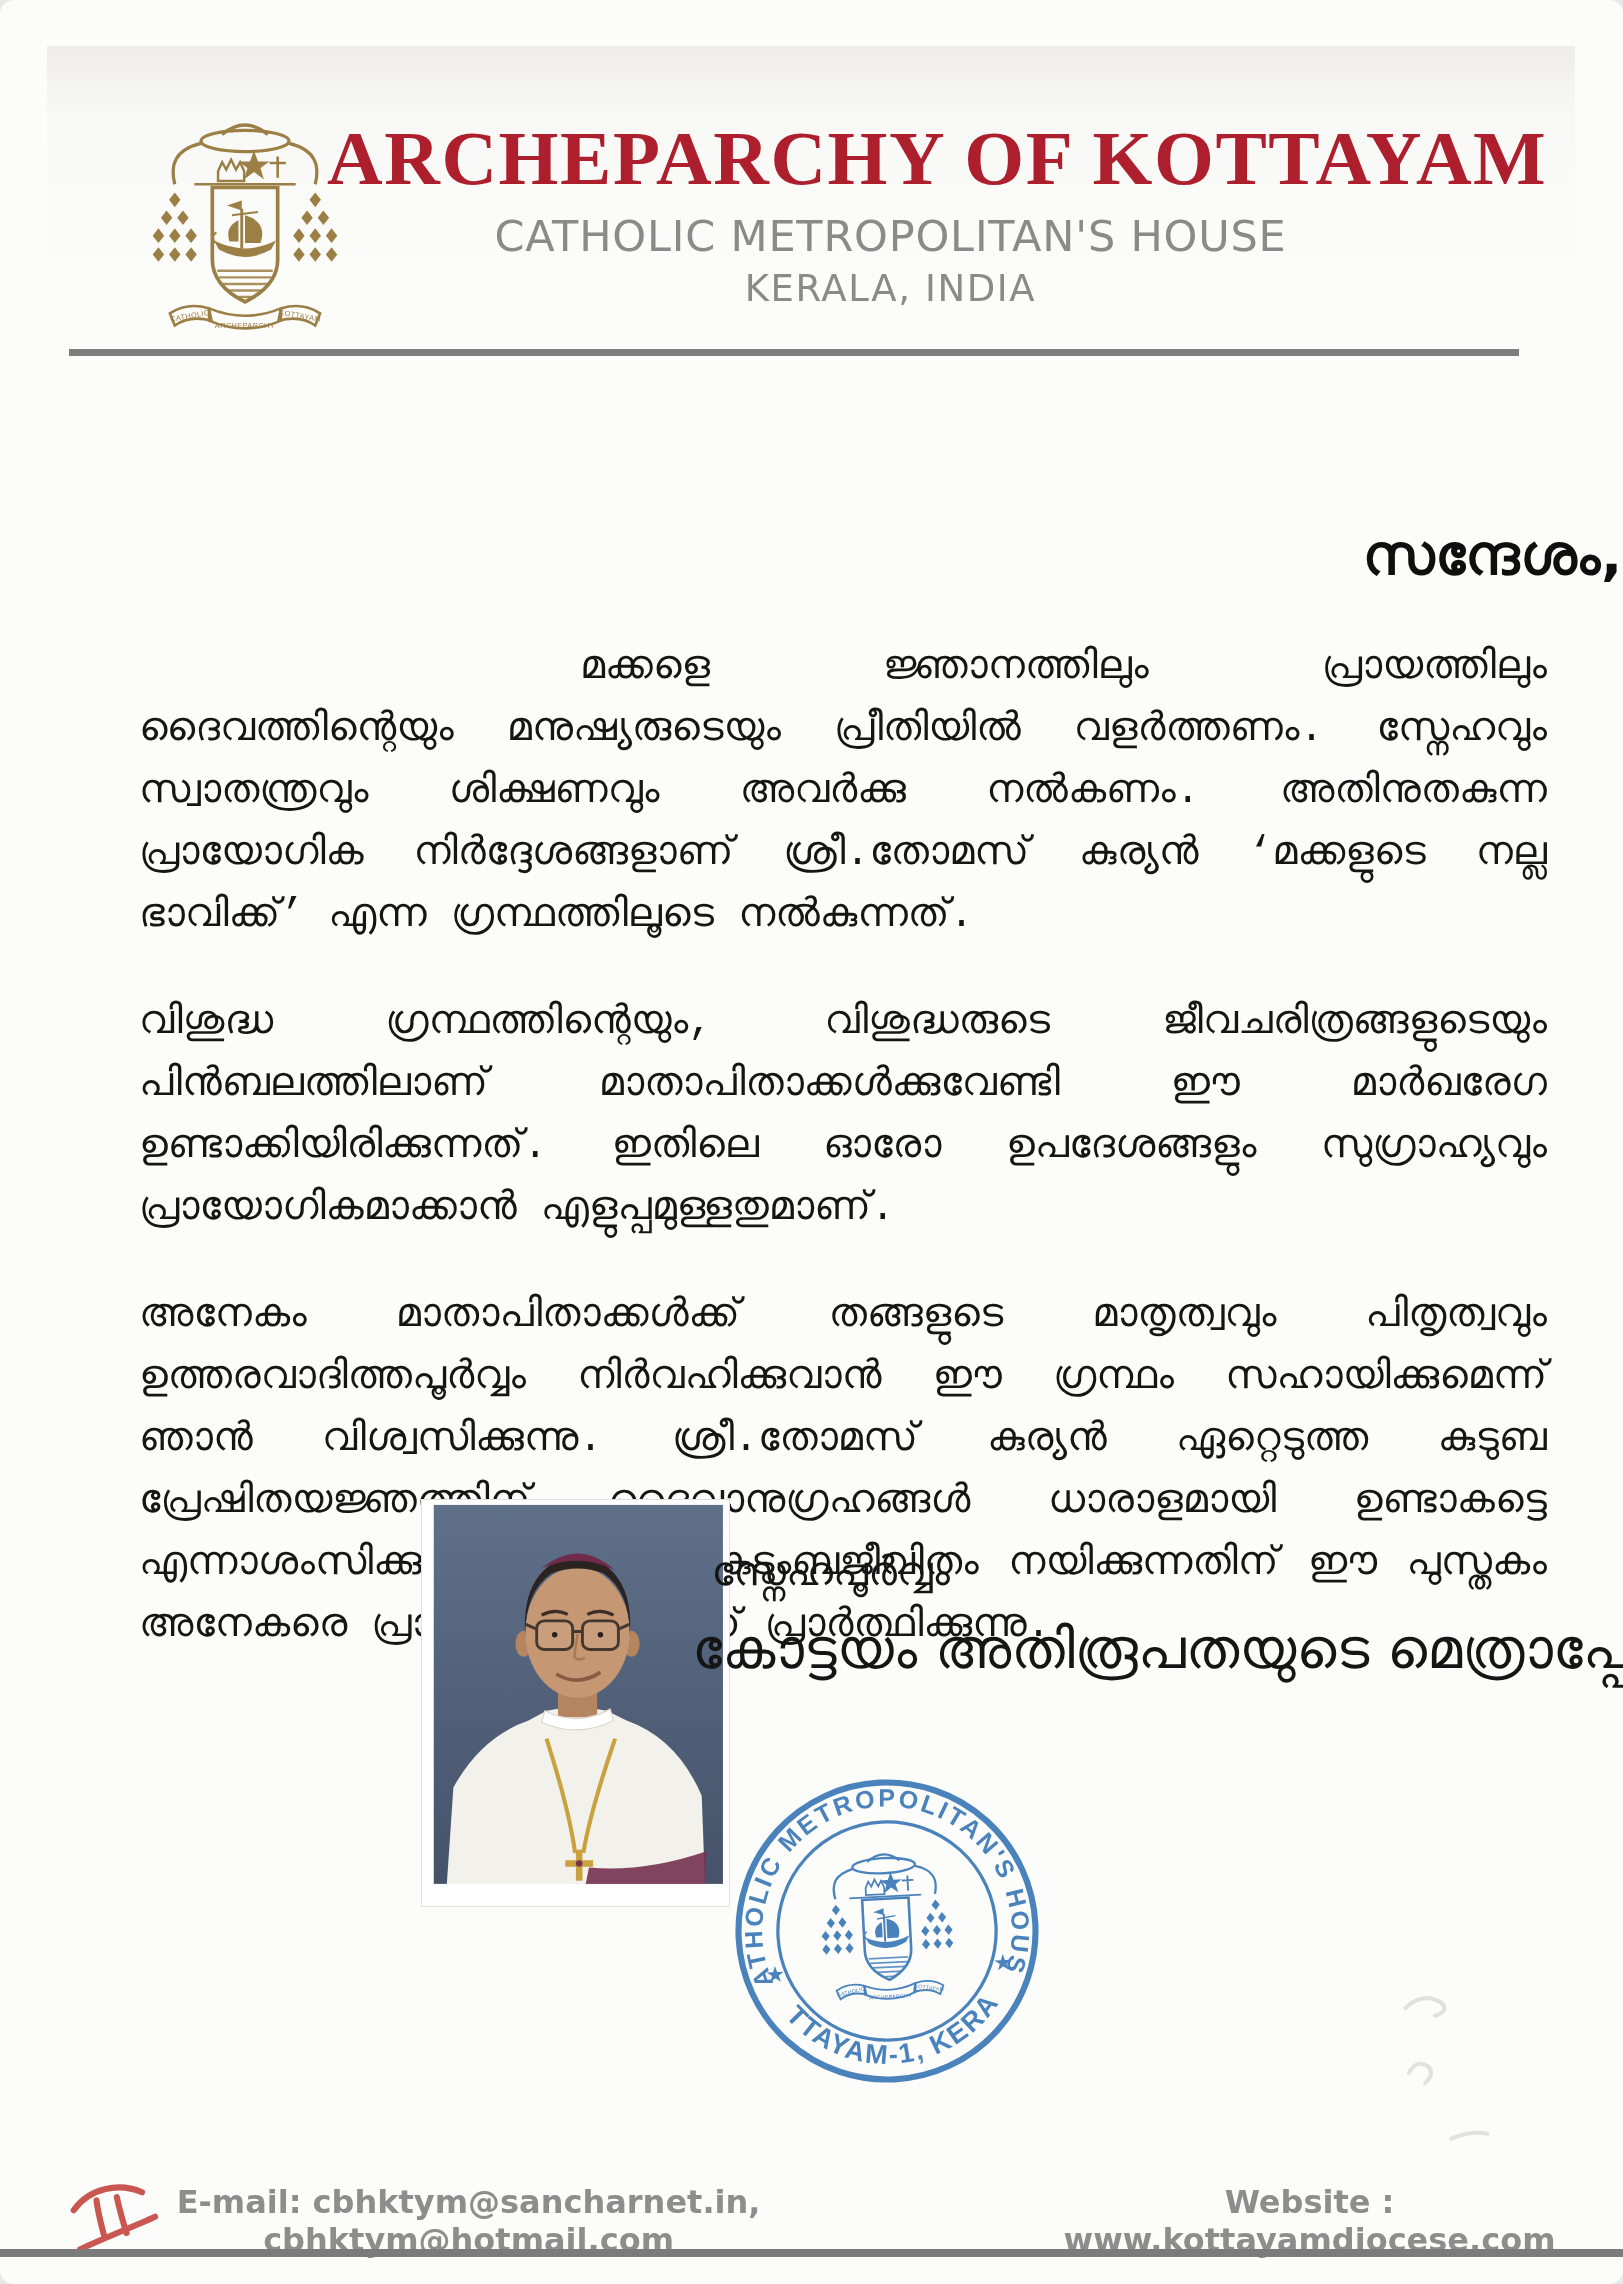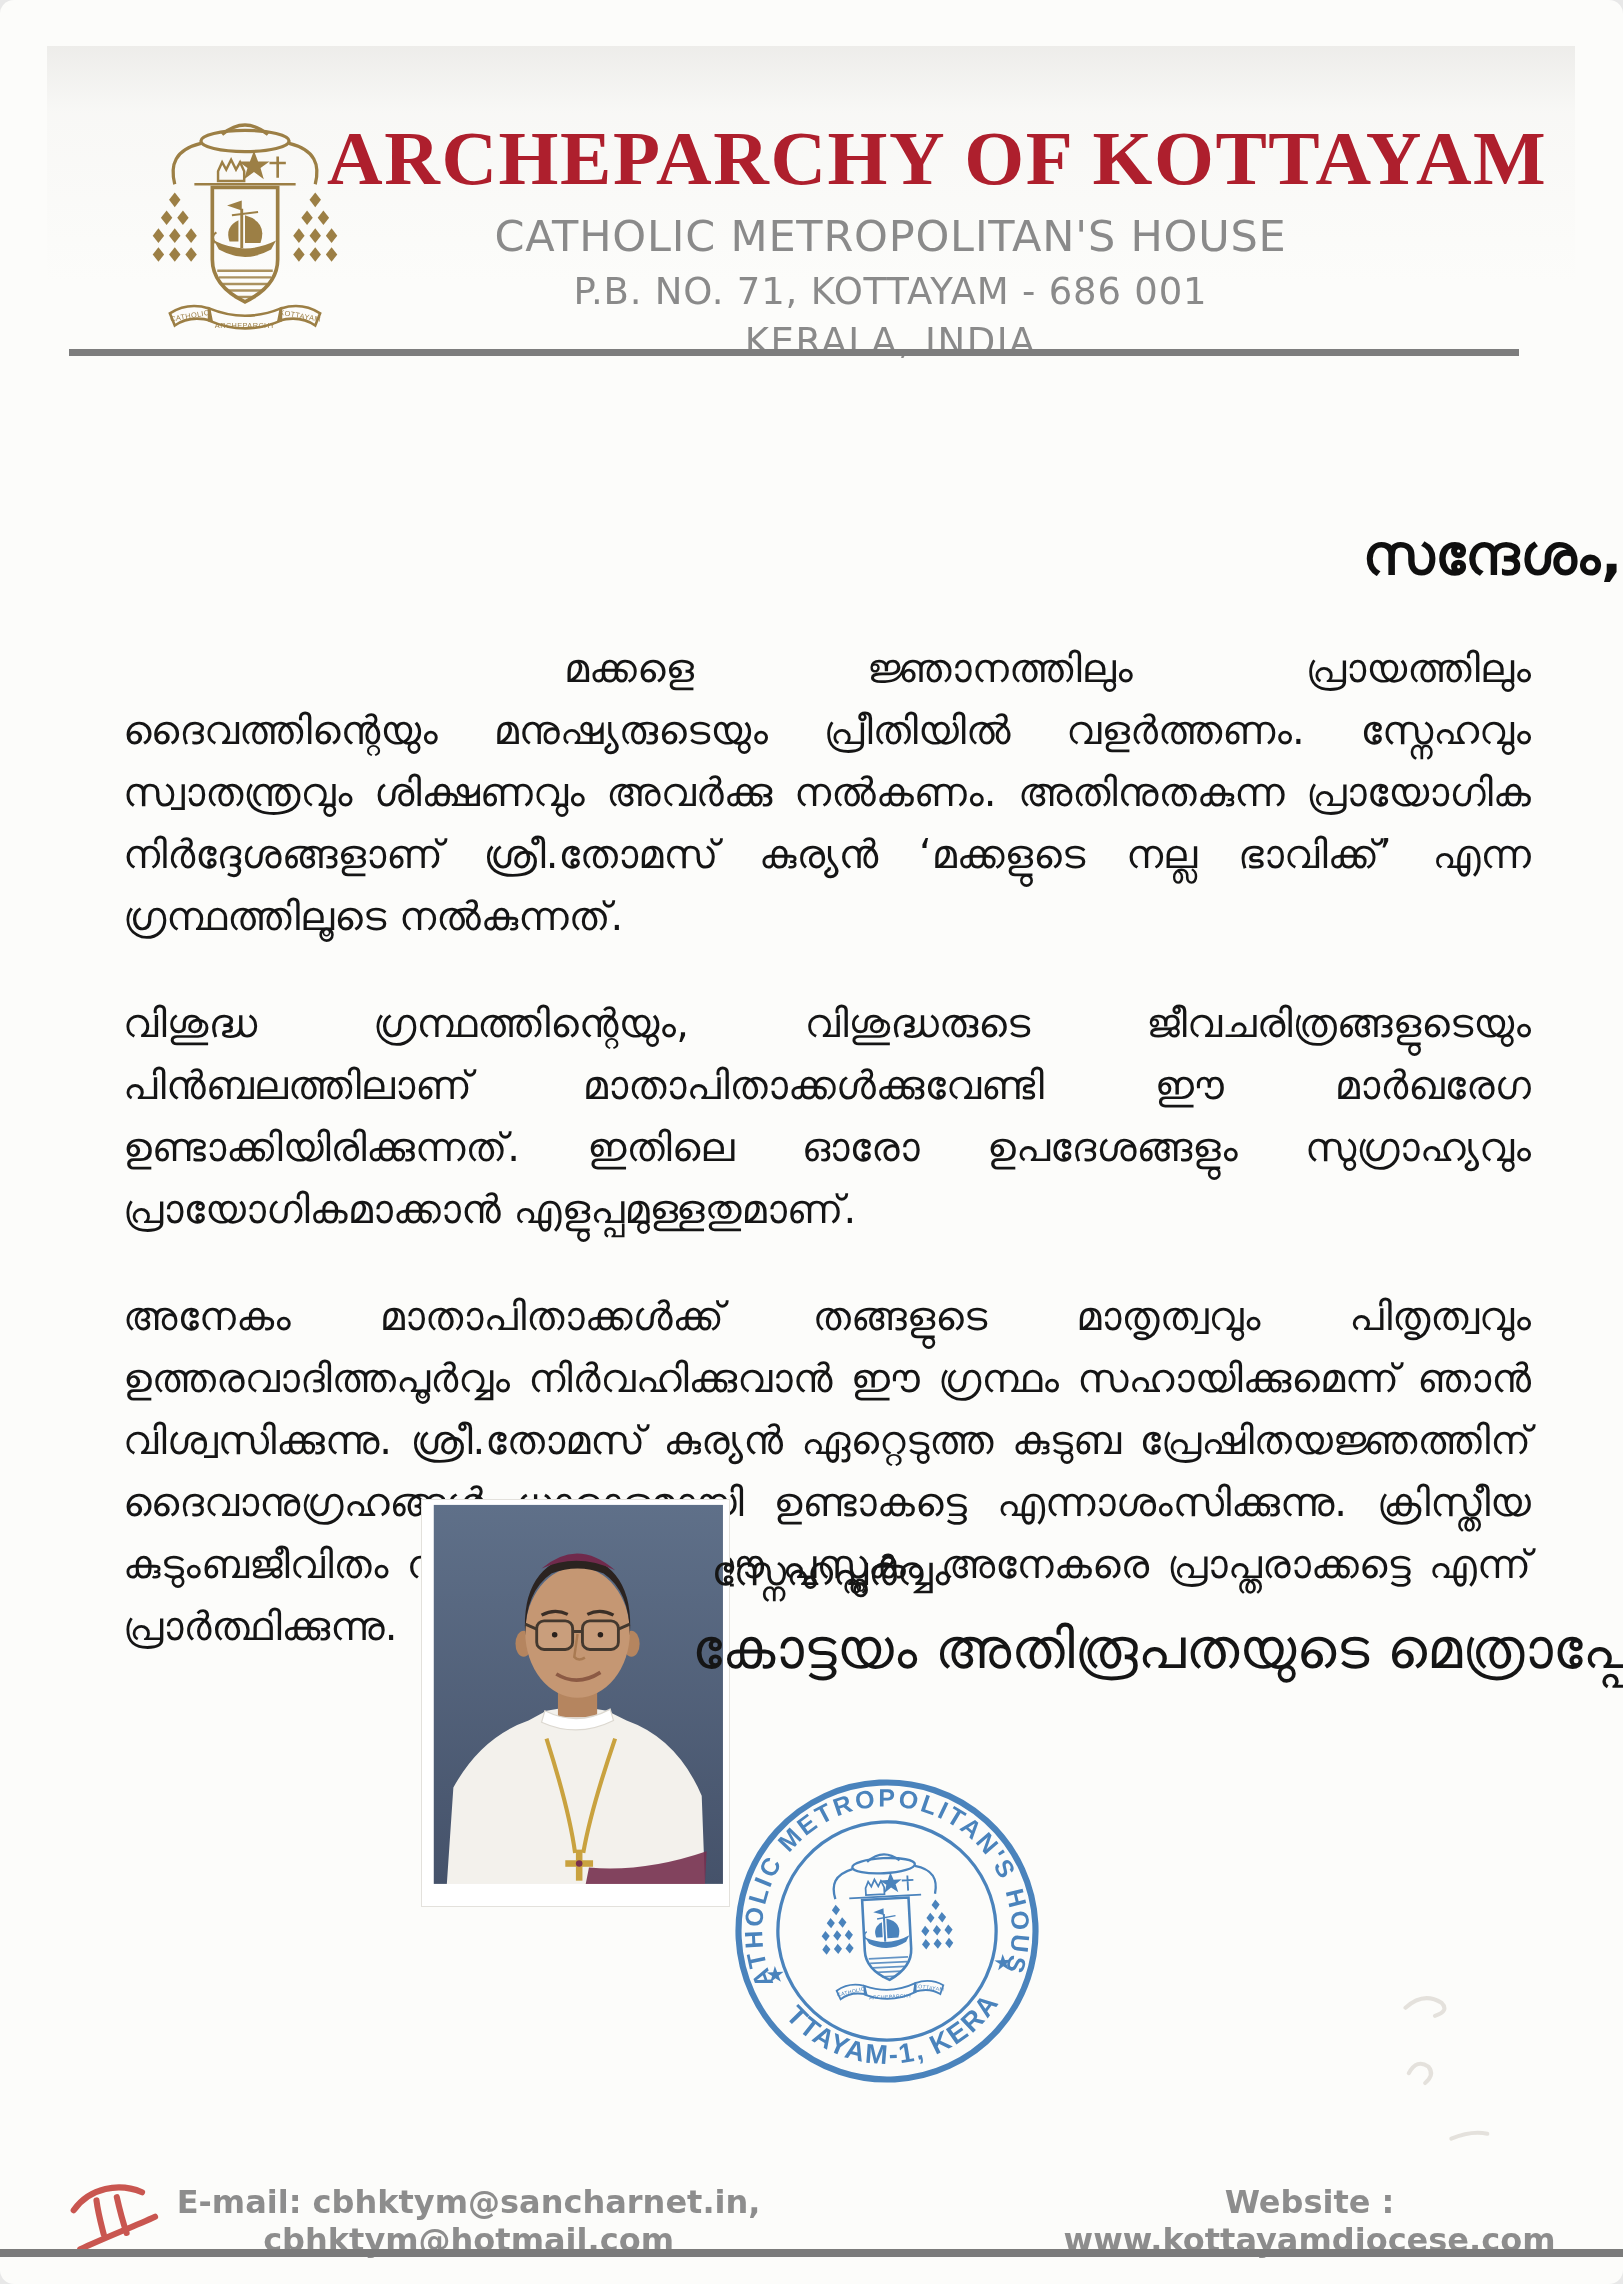--- a/index.html
+++ b/index.html
@@ -22,21 +22,21 @@
   .org-name{
     font-family:"Liberation Serif", serif; font-weight:bold; font-size:77px; line-height:1.02;
     color:var(--title_red,#ae1f2d); letter-spacing:1.6px; margin:0; white-space:nowrap;
   }
   .sub1{margin-top:13px; font-size:43px; color:var(--subtext_gray,#8a8a8a); letter-spacing:0.8px;}
   .sub2{margin-top:9.8px; font-size:37px; color:var(--subtext_gray,#8a8a8a); letter-spacing:0.8px;}
   .sub3{margin-top:6.5px;  font-size:37px; color:var(--subtext_gray,#8a8a8a); letter-spacing:1.6px;}
   .rule-top{position:absolute; left:69px; top:349px; width:1450px; height:6.5px; background:var(--rule_gray,#7d7d7d);}
   .letter-title{position:absolute; left:0; top:476px; width:100%; text-align:right;
     font-size:56px; font-weight:bold; color:#0f0f0f; letter-spacing:0.8px;}
-  .body-text{position:absolute; left:123px; top:637px; width:1408px;}
+  .body-text{position:absolute; left:139px; top:637px; width:1408px;font-family:Liberation Mono, monospace;}
   .body-text p{font-size:40px; line-height:62px; margin:0 0 45px 0; text-align:justify; color:var(--body_black,#151515);}
   .body-text p.indent{text-indent:441px;}
   .photo{position:absolute; left:422px; top:1500px; width:307px; height:406px; outline:0.8px solid #e3e1dc; background:#fff;}
   .sig{position:absolute; left:692px; top:1547px; width:817px;}
   .sig .val{font-size:41px; margin-left:19.6px;}
   .sig .name{margin-top:29px; text-align:center; font-size:41px;}
   .sig .role{margin-top:21px; text-align:left; font-size:56px; white-space:nowrap;}
   .seal{position:absolute; left:727px; top:1771px; width:320px; height:320px; color:var(--seal_blue,#3d7ab8);
     transform:rotate(-3deg); opacity:.93;}
   .page-mark{position:absolute; left:62px; top:2176px; width:108px; height:83px; color:var(--mark_red,#c23f38);}
@@ -120,21 +120,20 @@
 
   <div class="lh-shade"></div>
 
   <header>
     <svg class="crest-lh" viewBox="0 0 240 284">
       <use href="#crest" width="240" height="280"></use>
     </svg>
     <div class="head-text">
       <h1 class="org-name">ARCHEPARCHY OF KOTTAYAM</h1>
       <div class="sub1">CATHOLIC METROPOLITAN'S HOUSE</div>
-      <div class="sub2">P.B. NO. 71, KOTTAYAM - 686 001</div>
       <div class="sub3">KERALA, INDIA</div>
     </div>
   </header>
   <div class="rule-top"></div>
 
   <h2 class="letter-title">സന്ദേശം,</h2>
 
   <main class="body-text">
     <p class="indent">മക്കളെ ജ്ഞാനത്തിലും പ്രായത്തിലും ദൈവത്തിന്റെയും മനുഷ്യരുടെയും പ്രീതിയിൽ വളർത്തണം. സ്നേഹവും സ്വാതന്ത്രവും ശിക്ഷണവും അവർക്കു നൽകണം. അതിനുതകുന്ന പ്രായോഗിക നിർദ്ദേശങ്ങളാണ് ശ്രീ.തോമസ് കുര്യൻ ‘മക്കളുടെ നല്ല ഭാവിക്ക്’ എന്ന ഗ്രന്ഥത്തിലൂടെ നൽകുന്നത്.</p>
     <p>വിശുദ്ധ ഗ്രന്ഥത്തിന്റെയും, വിശുദ്ധരുടെ ജീവചരിത്രങ്ങളുടെയും പിൻബലത്തിലാണ് മാതാപിതാക്കൾക്കുവേണ്ടി ഈ മാർഖരേഗ ഉണ്ടാക്കിയിരിക്കുന്നത്. ഇതിലെ ഓരോ ഉപദേശങ്ങളും സുഗ്രാഹ്യവും പ്രായോഗികമാക്കാൻ എളുപ്പമുള്ളതുമാണ്.</p>

